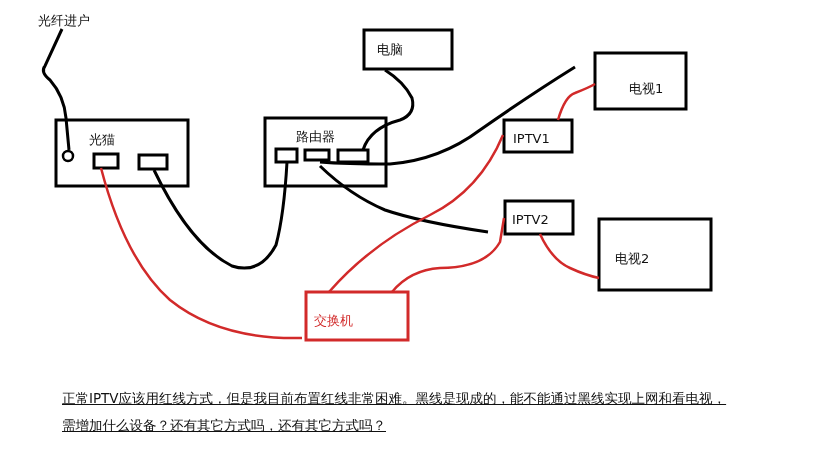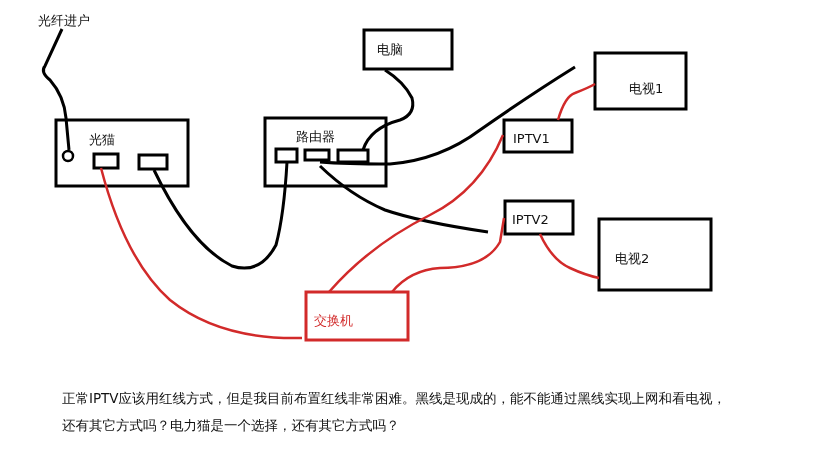--- a/index.html
+++ b/index.html
@@ -1,20 +1,20 @@
 <!DOCTYPE html>
 <html><head>
   <meta charset="utf-8">
   <style>
     html, body { margin: 0; padding: 0; background: #ffffff; }
     body { width: 819px; height: 460px; position: relative; overflow: hidden; font-family: "DejaVu Sans", sans-serif; }
     #diagram { position: absolute; left: 0; top: 0; width: 819px; height: 460px; }
     .lbl { font-family: "DejaVu Sans", sans-serif; font-size: 13px; fill: #111111; }
     .lbl-red { fill: #d22a2a; }
-    .caption { position: absolute; left: 62px; font-size: 13.5px; color: #111111; white-space: nowrap; font-family: "DejaVu Sans", sans-serif; }
+    .caption { position: absolute; left: 62px; font-size: 13.5px; color: #111111; white-space: nowrap; font-family: "DejaVu Sans", sans-serif; text-decoration: underline; }
   </style>
 </head>
 <body>
 
 <svg id="diagram" viewBox="0 0 819 460" xmlns="http://www.w3.org/2000/svg">
 
   <path d="M62 29 L45 66 Q40 72 50 80 Q64 96 66 118 L69 150" fill="none" stroke="#000" stroke-width="3"></path>
   <text class="lbl" x="38" y="25">光纤进户</text>
 
   <rect x="56" y="120" width="132" height="66" fill="none" stroke="#000" stroke-width="3"></rect>
@@ -53,13 +53,13 @@
   <path d="M320 166 Q350 195 385 210 Q420 222 488 232" fill="none" stroke="#000" stroke-width="3"></path>
 
   <path d="M101 168 Q125 260 170 300 Q220 340 302 338" fill="none" stroke="#d22a2a" stroke-width="2.5"></path>
   <path d="M329 292 Q370 245 430 215 Q480 190 503 135" fill="none" stroke="#d22a2a" stroke-width="2.5"></path>
   <path d="M392 292 Q410 270 440 268 Q485 268 500 242 L504 218" fill="none" stroke="#d22a2a" stroke-width="2.5"></path>
   <path d="M558 120 Q565 96 575 93 Q588 88 595 84" fill="none" stroke="#d22a2a" stroke-width="2.5"></path>
   <path d="M540 234 Q552 260 570 268 Q585 275 599 278" fill="none" stroke="#d22a2a" stroke-width="2.5"></path>
 </svg>
 
 <div class="caption" style="top:390px;">正常IPTV应该用红线方式，但是我目前布置红线非常困难。黑线是现成的，能不能通过黑线实现上网和看电视，</div>
-<div class="caption" style="top:417px;">还有其它方式吗？电力猫是一个选择，还有其它方式吗？</div>
+<div class="caption" style="top:417px;">需增加什么设备？还有其它方式吗，还有其它方式吗？</div>
 
 </body></html>

